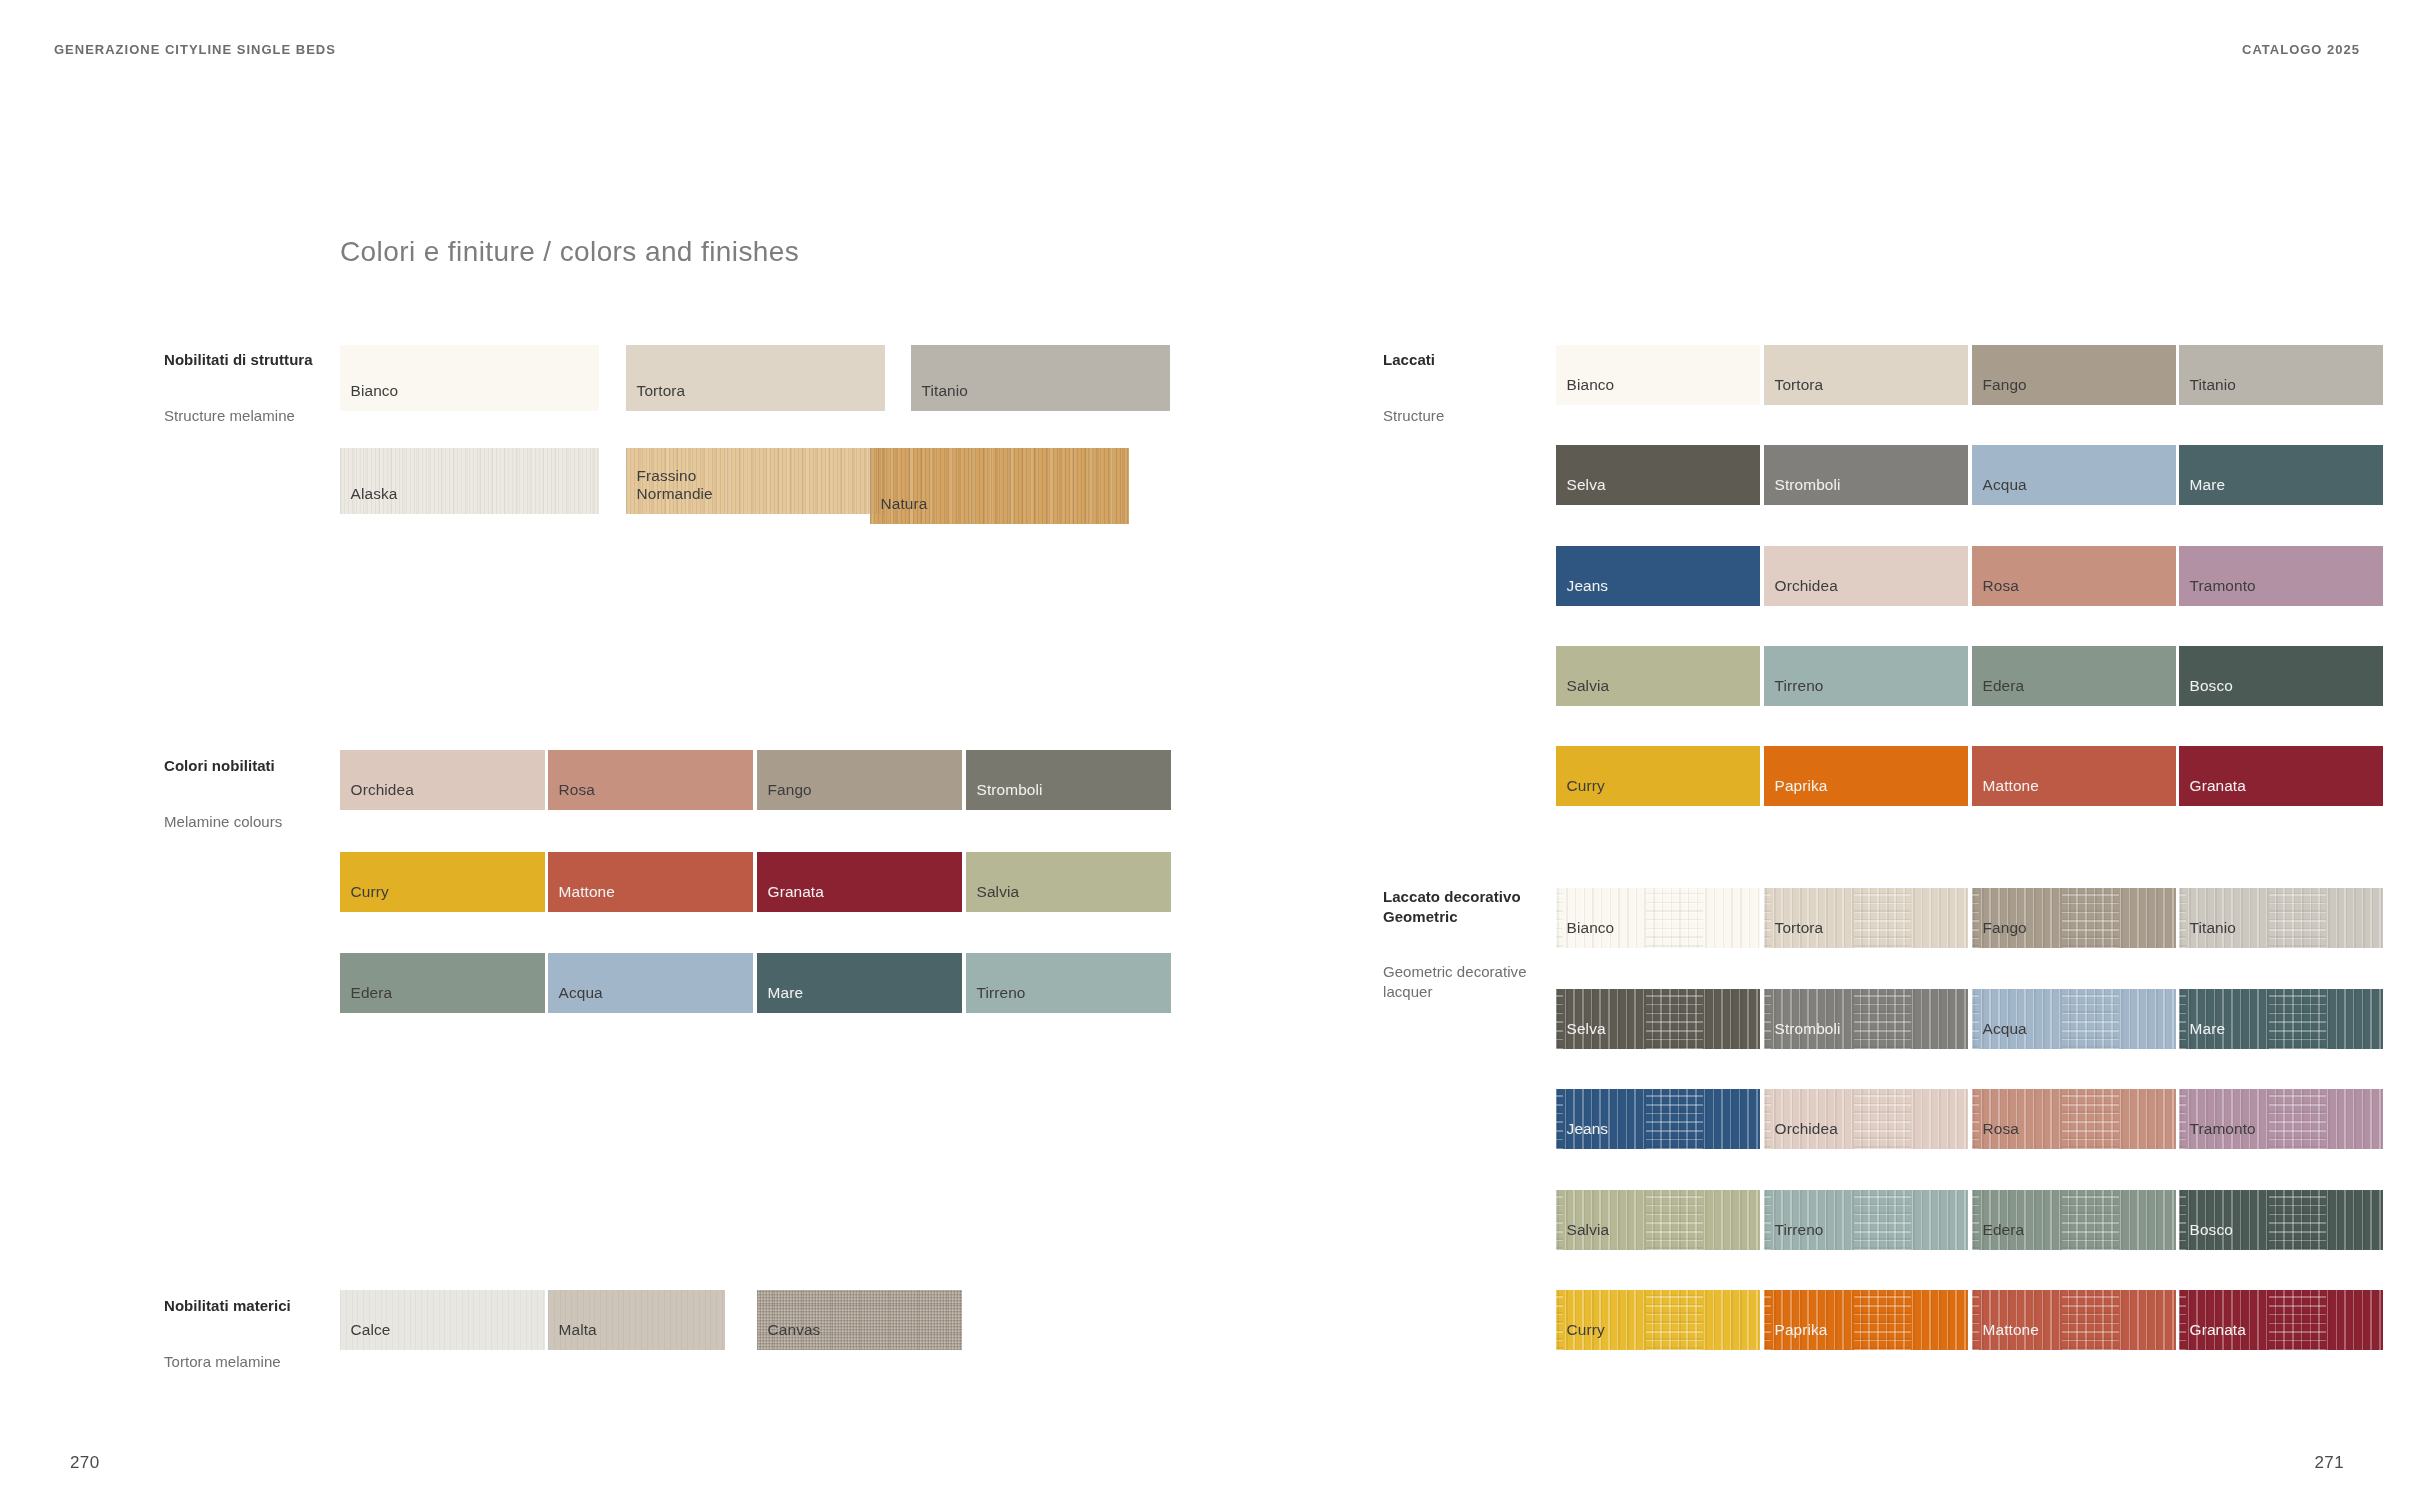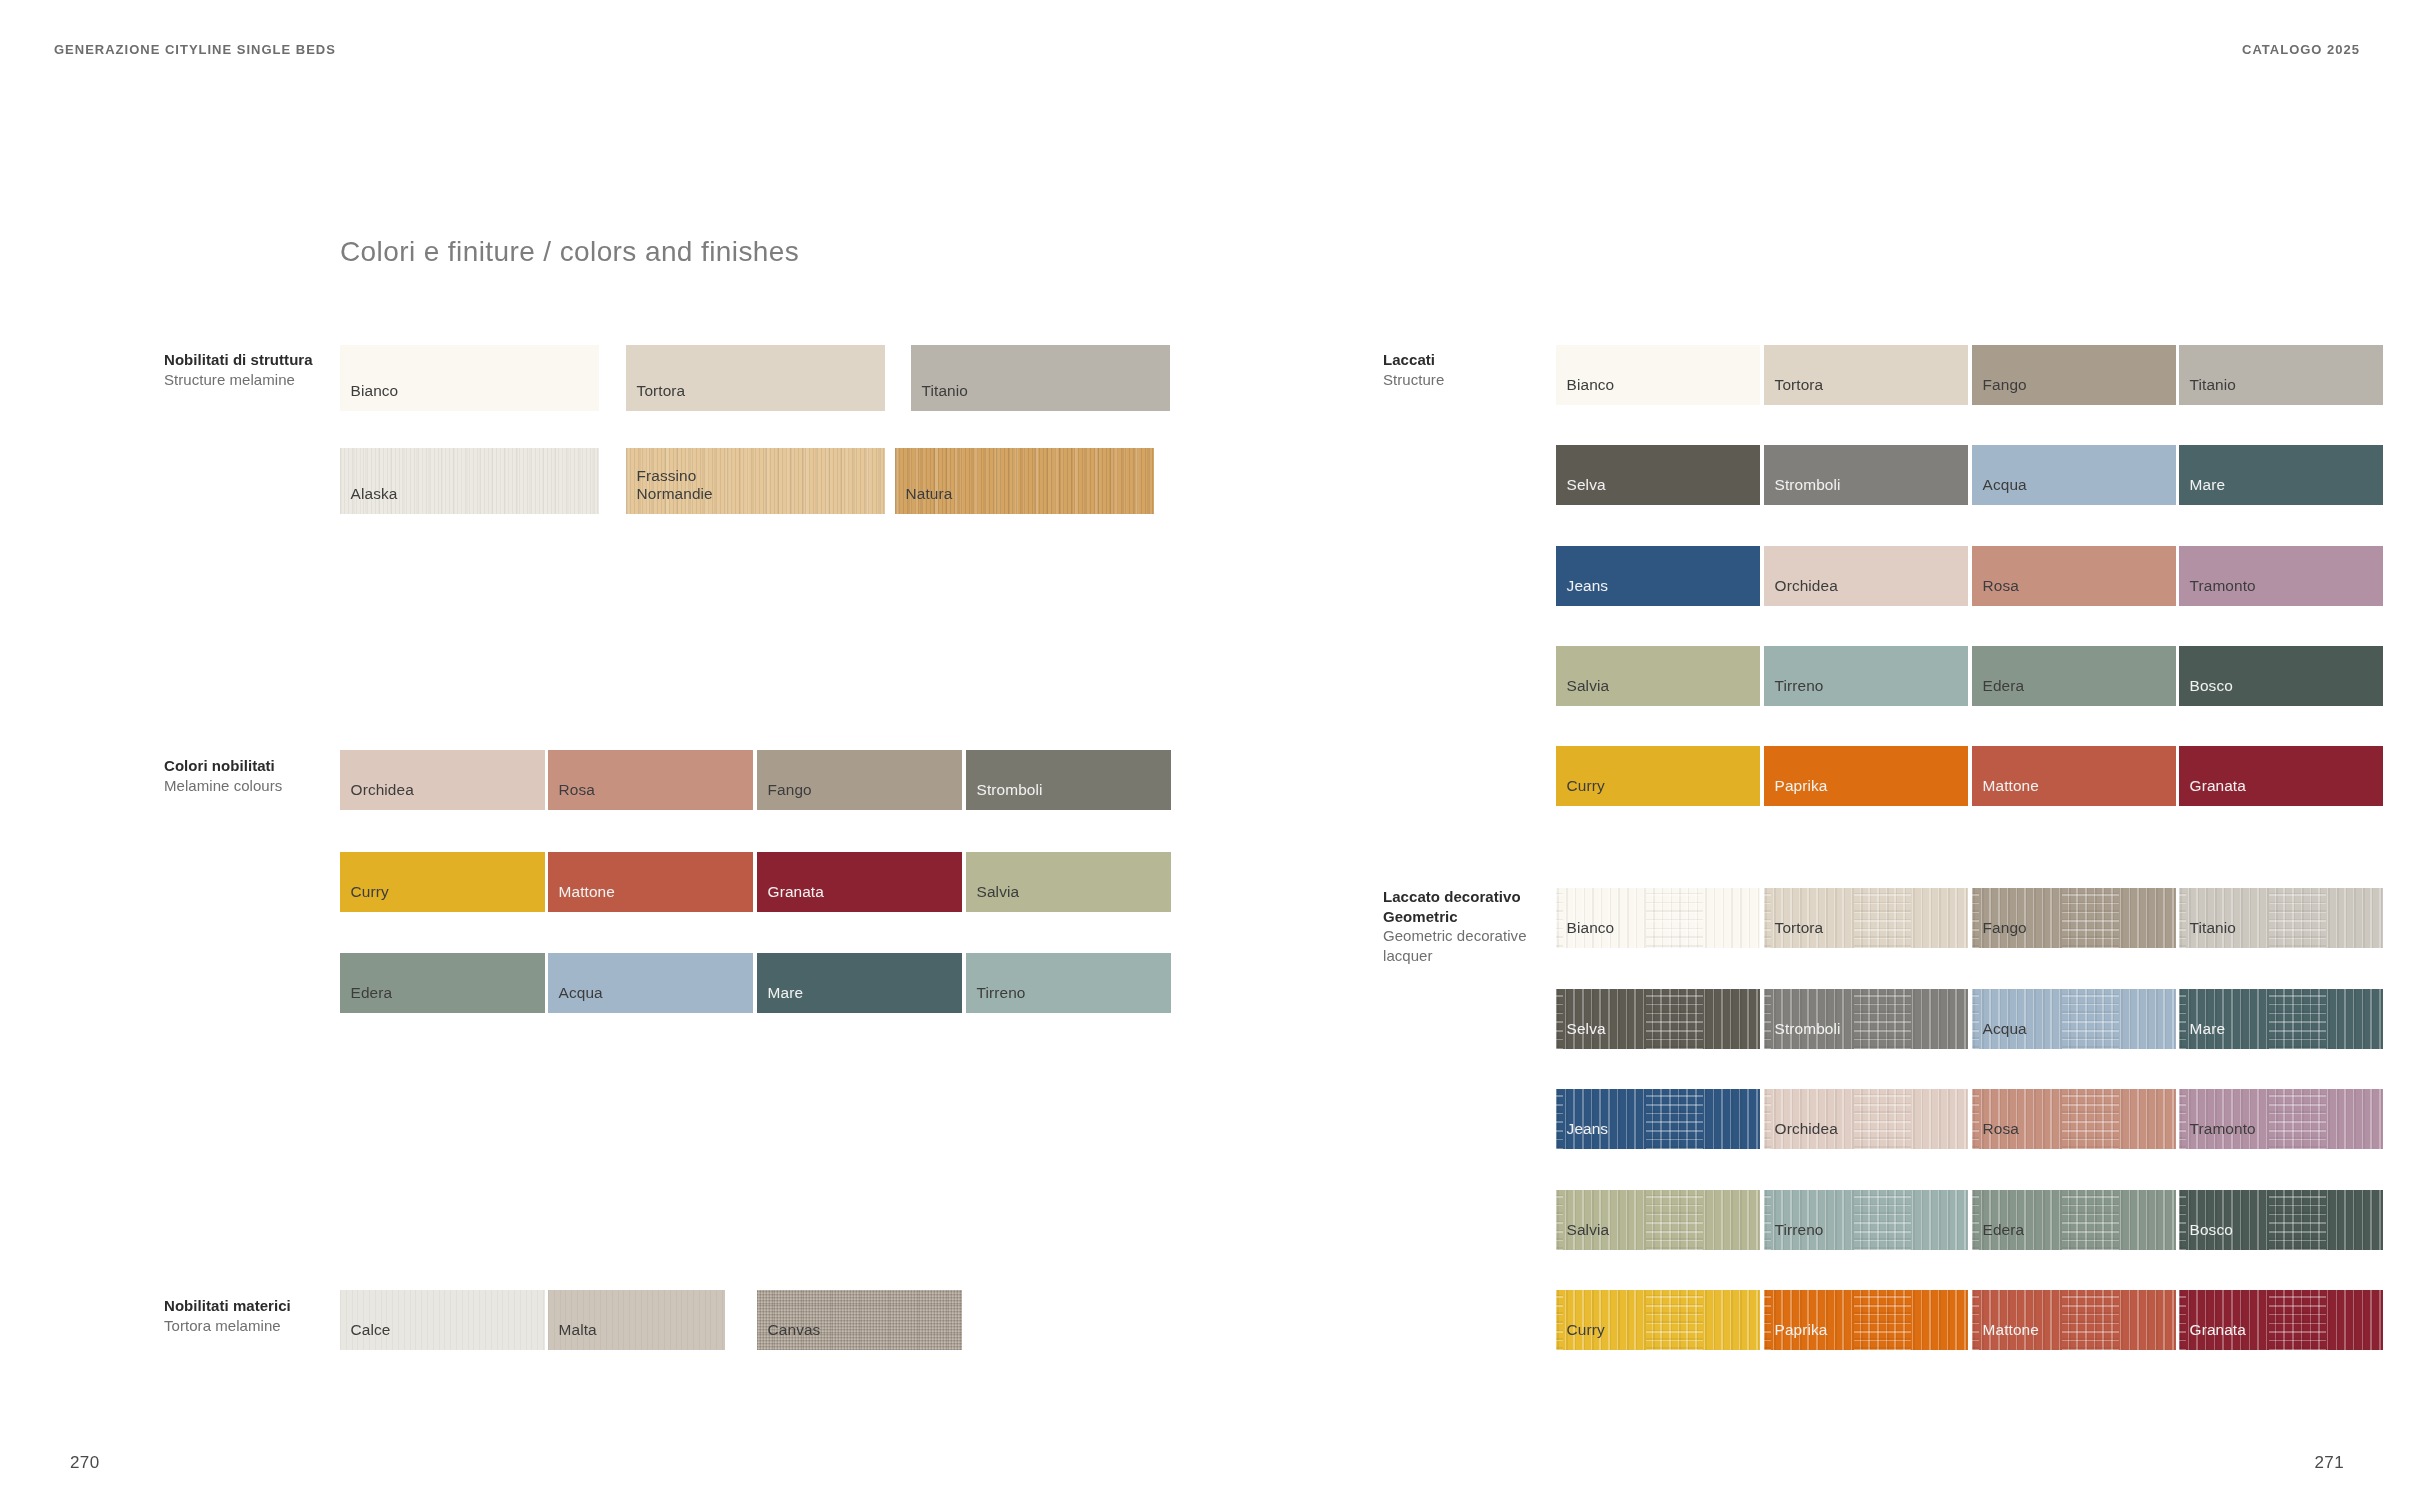--- a/index.html
+++ b/index.html
@@ -40,21 +40,21 @@
   }
 
   
   .seclabel{position:absolute;width:241px;}
   .seclabel .it{
     font-size:15px;font-weight:700;color:#2b2b2b;
     line-height:1.30;letter-spacing:0.05px;
   }
   .seclabel .en{
     font-size:15px;font-weight:400;color:#6f6f6f;
-    line-height:1.30;letter-spacing:0.05px;
+    line-height:1.30;letter-spacing:0.05px;margin-top:36px;
   }
   .sw{
     position:relative;overflow:hidden;
     box-sizing:border-box;
   }
   .sw .nm{
     position:absolute;left:10.6px;bottom:11.6px;
     font-size:15.4px;letter-spacing:0.1px;
     line-height:1.14;
     white-space:pre-line;
@@ -146,21 +146,21 @@
       </div>
       <div class="sw light" style="position: absolute; left: 340px; top: 448px; width: 259px; height: 66px; background: rgb(236, 233, 226);">
         <div class="tex wood pale"></div>
         <span class="nm">Alaska</span>
       </div>
       <div class="sw light" style="position: absolute; left: 626px; top: 448px; width: 259px; height: 66px; background: rgb(229, 199, 153);">
         <div class="tex wood mid"></div>
         <span class="nm">Frassino
 Normandie</span>
       </div>
-      <div class="sw light" style="position: absolute; left: 895px; top: 448px; width: 259px; height: 66px; background: rgb(212, 164, 99);">
+      <div class="sw light" style="position: absolute; left: 870px; top: 448px; width: 259px; height: 76px; background: rgb(212, 164, 99);">
         <div class="tex wood warm"></div>
         <span class="nm">Natura</span>
       </div>
       <div class="seclabel" style="left: 164px; top: 756px;">
         <div class="it" style="white-space: pre-line;">Colori nobilitati</div>
         <div class="en" style="white-space: pre-line;">Melamine colours</div>
       </div>
       <div class="sw light" style="position: absolute; left: 340px; top: 750px; width: 205px; height: 60px; background: rgb(221, 200, 189);">
         <span class="nm">Orchidea</span>
       </div>

